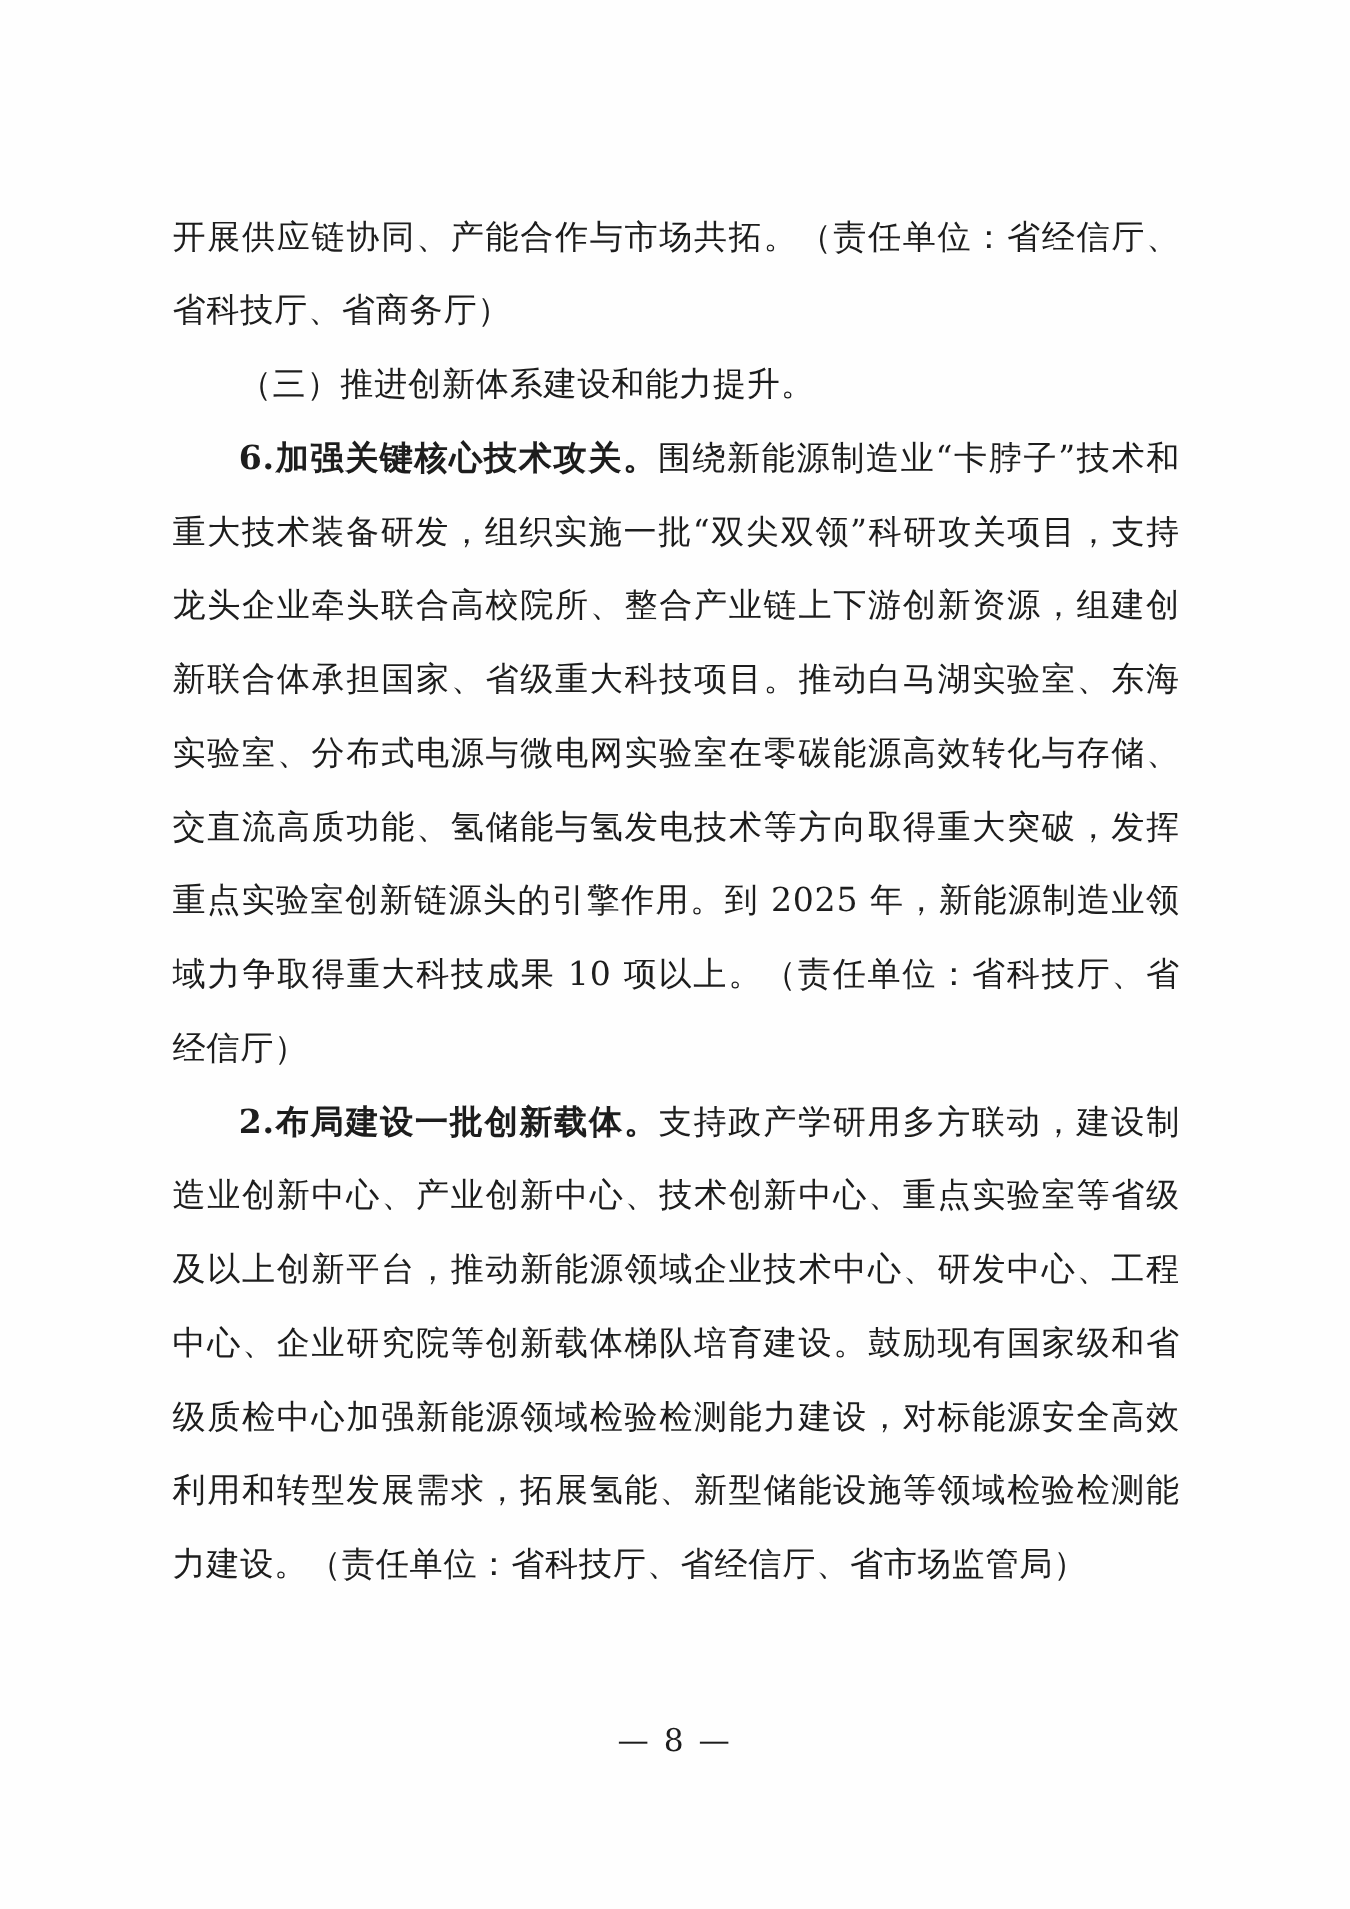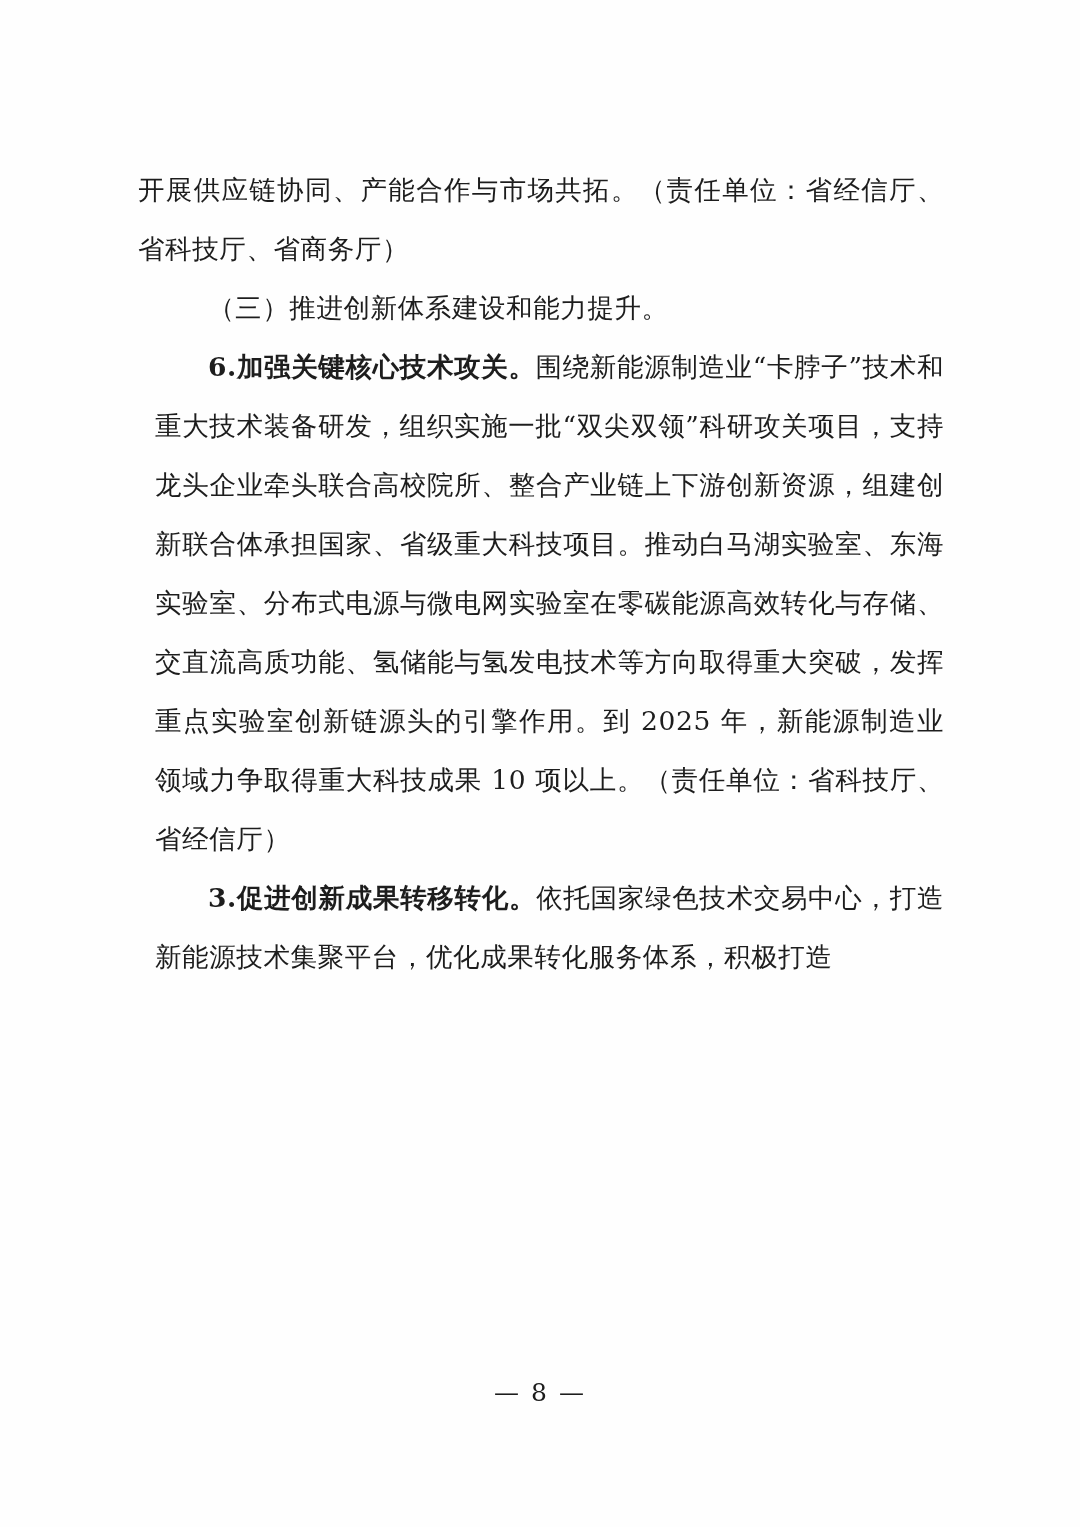--- a/index.html
+++ b/index.html
@@ -33,21 +33,20 @@
     font-size: 26.5px;
     line-height: 59px;
     text-align: justify;
     text-justify: inter-ideograph;
     letter-spacing: 0.6px;
     color: #1d1d1d;
     font-family: "DejaVu Serif", "Liberation Serif", serif;
   }
   p.indent {
     text-indent: 53px;
-    margin-left: 17px;
   }
   .bold-head {
     font-weight: bold;
   }
   .pagenum {
     position: absolute;
     left: 0;
     top: 1378px;
     width: 1080px;
     text-align: center;
@@ -63,21 +62,21 @@
 
 <div class="page">
   <div class="content">
 
     <p class="para">开展供应链协同、产能合作与市场共拓。（责任单位：省经信厅、省科技厅、省商务厅）</p>
 
     <p class="para indent">（三）推进创新体系建设和能力提升。</p>
 
     <p class="para indent"><span class="bold-head">6.加强关键核心技术攻关。</span><span>围绕新能源制造业“卡脖子”技术和重大技术装备研发，组织实施一批“双尖双领”科研攻关项目，支持龙头企业牵头联合高校院所、整合产业链上下游创新资源，组建创新联合体承担国家、省级重大科技项目。推动白马湖实验室、东海实验室、分布式电源与微电网实验室在零碳能源高效转化与存储、交直流高质功能、氢储能与氢发电技术等方向取得重大突破，发挥重点实验室创新链源头的引擎作用。到 2025 年，新能源制造业领域力争取得重大科技成果 10 项以上。（责任单位：省科技厅、省经信厅）</span></p>
 
+    <p class="para indent"><span class="bold-head">2.布局建设一批创新载体。</span><span>支持政产学研用多方联动，建设制造业创新中心、产业创新中心、技术创新中心、重点实验室等省级及以上创新平台，推动新能源领域企业技术中心、研发中心、工程中心、企业研究院等创新载体梯队培育建设。鼓励现有国家级和省级质检中心加强新能源领域检验检测能力建设，对标能源安全高效利用和转型发展需求，拓展氢能、新型储能设施等领域检验检测能力建设。（责任单位：省科技厅、省经信厅、省市场监管局）</span></p>
 
-    <p class="para indent"><span class="bold-head">3.促进创新成果转移转化。</span><span>依托国家绿色技术交易中心，打造新能源技术集聚平台，优化成果转化服务体系，积极打造</span></p>
 
   </div>
 
   <div class="pagenum">
     <span>— 8 —</span>
   </div>
 </div>
 
 </body></html>

